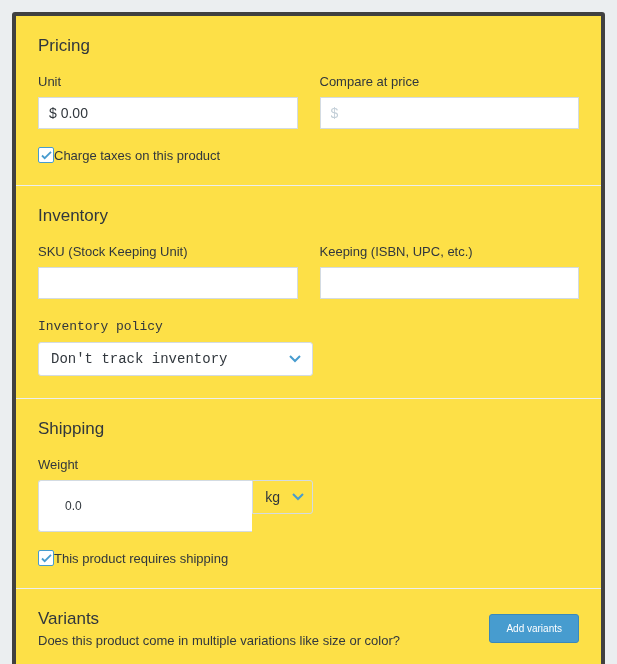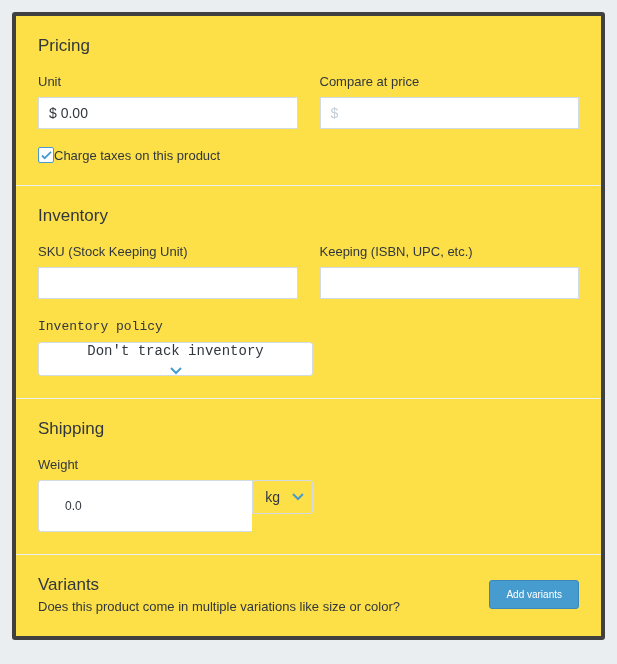--- a/index.html
+++ b/index.html
@@ -86,21 +86,21 @@
   .select-wrap {
     position: relative;
     display: flex;
     border: 1px solid #d3dbe2;
     border-radius: 3px;
     height: 34px;
     background: #fff;
     align-items: center;
     cursor: pointer;
   }
-  .select-wrap.half { width: 275px; flex-direction: column; }
+  .select-wrap.half { width: 275px; }
   .select-value {
     flex: 1;
     padding: 0 12px;
     font-size: 14px;
     color: #31373d;
   }
   .chevron {
     width: 34px;
     display: flex;
     align-items: center;
@@ -222,20 +222,28 @@
         <div class="weight-unit">
           <span>kg</span>
           <span class="chevron" style="width:auto">
             <svg viewBox="0 0 12 8">
                 <polyline points="1,1 6,6 11,1"></polyline>
               </svg>
           </span>
         </div>
       </div>
     </div>
+    <div class="checkbox-row">
+      <div class="checkbox">
+        <svg viewBox="0 0 12 10">
+            <polyline points="1,5 4,8 11,1"></polyline>
+          </svg>
+      </div>
+      <span class="check-label">This product requires shipping</span>
+    </div>
   </div>
 
   <div class="variants-section">
     <div class="variants-left">
       <h2 class="section-title" style="margin:0">Variants</h2>
       <span class="variants-desc">Does this product come in multiple variations like size or color?</span>
     </div>
     <button class="btn-primary">Add variants</button>
   </div>
 

